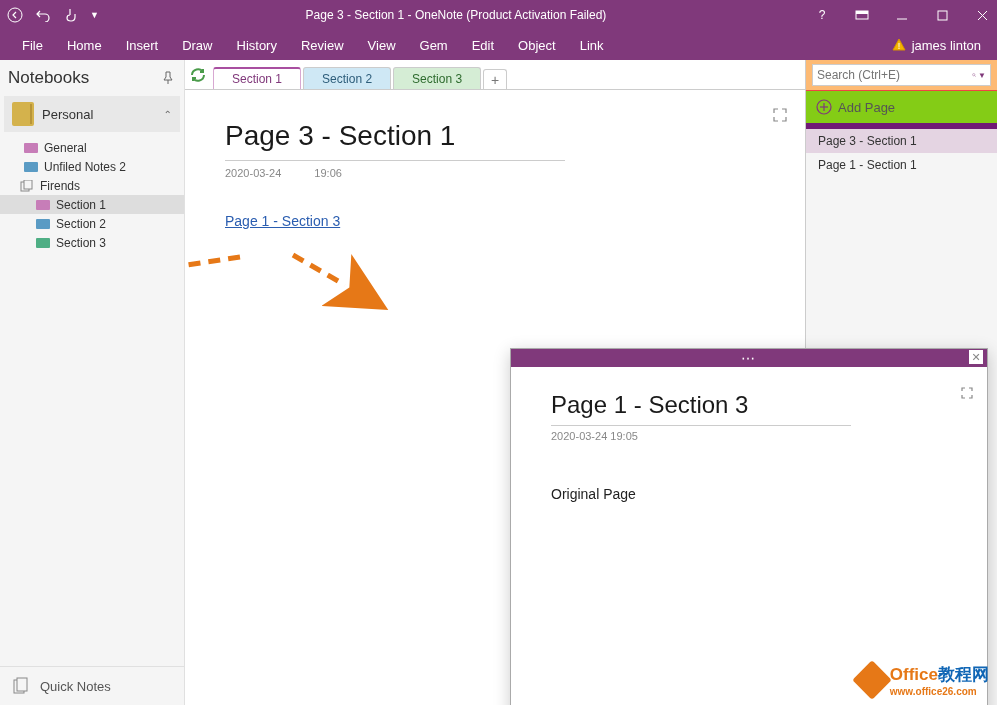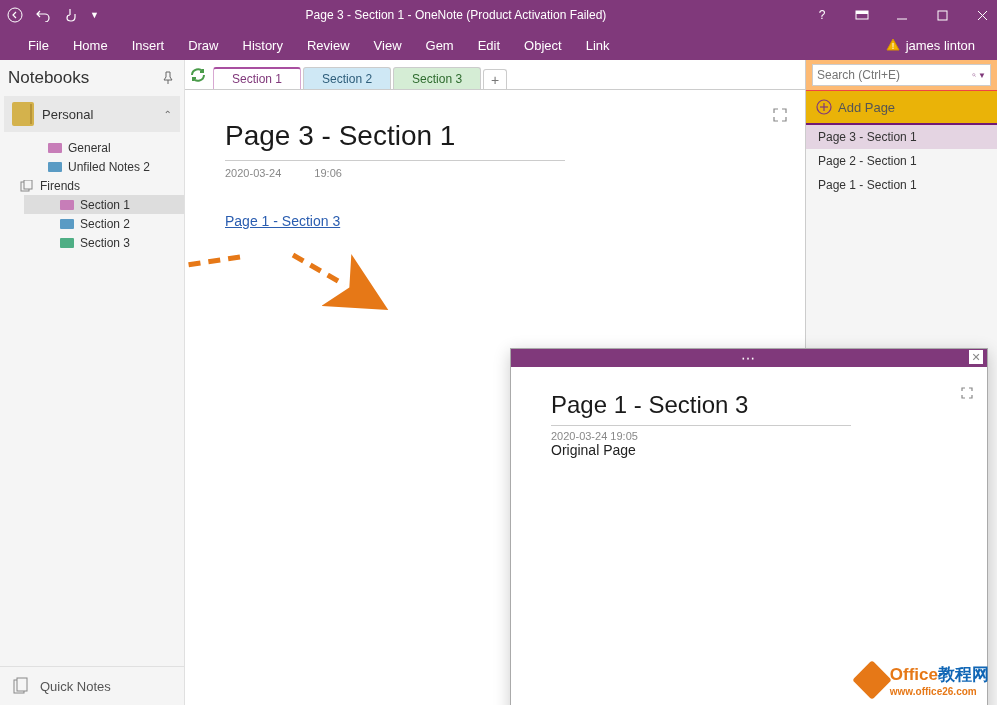--- a/index.html
+++ b/index.html
@@ -7,40 +7,40 @@
 
 
 .titlebar { height: 30px; background: #80397b; color: #fff; display: flex; align-items: center; padding: 0 6px; font-size: 12px; }
 .tb-left { display: flex; align-items: center; gap: 10px; }
 .tb-icon { width: 18px; height: 18px; display: flex; align-items: center; justify-content: center; cursor: pointer; }
 .tb-title { flex: 1; text-align: center; color: #fff; font-size: 12px; }
 .tb-right { display: flex; align-items: center; gap: 22px; }
 .tb-winbtn { width: 18px; height: 18px; display: flex; align-items: center; justify-content: center; cursor: pointer; }
 
 
-.menubar { height: 30px; background: #80397b; color: #fff; display: flex; align-items: center; padding: 0 16px; font-size: 13px; }
+.menubar { height: 30px; background: #80397b; color: #fff; display: flex; align-items: center; padding: 0 10px; font-size: 13px; }
 .menu-item { padding: 0 12px; height: 100%; display: flex; align-items: center; cursor: pointer; }
 .menu-spacer { flex: 1; }
 .menu-user { display: flex; align-items: center; gap: 6px; padding-right: 6px; }
 
 
 .main { display: flex; height: calc(705px - 60px); }
 
 
 .sidebar { width: 185px; background: #f5f5f5; border-right: 1px solid #e0e0e0; display: flex; flex-direction: column; }
 .sb-header { display: flex; align-items: center; padding: 8px 8px 4px 8px; }
 .sb-title { font-size: 17px; color: #333; flex: 1; }
 .sb-pin { width: 16px; height: 16px; cursor: pointer; }
 .sb-notebook { display: flex; align-items: center; background: #e8e8e8; padding: 6px 8px; margin: 4px 4px; cursor: pointer; }
 .sb-nb-icon { width: 22px; height: 24px; background: #d4b24c; border-radius: 2px; margin-right: 8px; position: relative; }
 .sb-nb-icon::after { content: ''; position: absolute; right: 2px; top: 2px; bottom: 2px; width: 2px; background: #b89538; }
 .sb-nb-name { flex: 1; font-size: 13px; color: #333; }
 .sb-chevron { color: #666; font-size: 10px; }
 .sb-list { padding: 2px 0; }
-.sb-item { display: flex; align-items: center; padding: 2px 8px 2px 24px; font-size: 12px; color: #333; cursor: pointer; height: 19px; margin-left: 24px; }
+.sb-item { display: flex; align-items: center; padding: 2px 8px 2px 24px; font-size: 12px; color: #333; cursor: pointer; height: 19px; }
 .sb-item.active { background: #ddd; }
 .sb-item-icon { width: 14px; height: 10px; margin-right: 6px; border-radius: 1px; }
 .sb-group { display: flex; align-items: center; padding: 2px 8px 2px 20px; font-size: 12px; color: #333; cursor: pointer; height: 19px; }
 .sb-group-icon { width: 14px; height: 12px; margin-right: 6px; }
 .sb-footer { margin-top: auto; display: flex; align-items: center; padding: 10px 12px; border-top: 1px solid #e0e0e0; font-size: 13px; color: #555; cursor: pointer; }
 .sb-footer-icon { width: 18px; height: 18px; margin-right: 10px; }
 
 
 .content { flex: 1; display: flex; flex-direction: column; position: relative; }
 .tabstrip { height: 30px; display: flex; align-items: flex-end; padding: 6px 0 0 28px; border-bottom: 1px solid #ccc; gap: 2px; position: relative; }
@@ -64,29 +64,29 @@
 .popup { position: absolute; left: 325px; top: 288px; width: 478px; height: 376px; background: #fff; border: 1px solid #aaa; box-shadow: 0 4px 16px rgba(0,0,0,0.2); }
 .popup-tb { height: 18px; background: #80397b; display: flex; align-items: center; justify-content: center; position: relative; }
 .popup-dots { color: #fff; font-size: 14px; letter-spacing: 2px; }
 .popup-close { position: absolute; right: 4px; top: 1px; width: 14px; height: 14px; color: #888; background: #fff; font-size: 11px; display: flex; align-items: center; justify-content: center; cursor: pointer; }
 .popup-body { padding: 24px 40px; position: relative; }
 .popup-fs { position: absolute; top: 20px; right: 14px; width: 12px; height: 12px; color: #888; cursor: pointer; }
 .popup-title { font-size: 24px; font-weight: 400; color: #1a1a1a; }
 .popup-divider { width: 300px; height: 1px; background: #ccc; margin: 6px 0 4px 0; }
 .popup-meta { font-size: 11px; color: #888; }
 .popup-meta span:last-child { }
-.popup-content { font-size: 14px; color: #222; }
+.popup-content { margin-top: 44px; font-size: 14px; color: #222; }
 
 
 .pagelist { width: 192px; border-left: 1px solid #ccc; background: #f5f5f5; display: flex; flex-direction: column; }
 .search-row { padding: 4px 6px; border-bottom: 1px solid #ef4444; background: #fdba74; }
 .search-box { display: flex; align-items: center; border: 1px solid #ccc; height: 22px; padding: 0 4px; background: #fff; }
 .search-input { flex: 1; border: none; outline: none; font-size: 12px; color: #888; background: transparent; }
 .search-icon { width: 14px; height: 14px; color: #80397b; cursor: pointer; }
-.addpage-row { display: flex; align-items: center; padding: 8px 10px; background: #eab308; cursor: pointer; font-size: 13px; color: #555; border-bottom: 2px solid #701a75; text-align: center; }
+.addpage-row { display: flex; align-items: center; padding: 8px 10px; background: #84cc16; cursor: pointer; font-size: 13px; color: #555; border-bottom: 6px solid #701a75; text-align: center; }
 .addpage-icon { width: 16px; height: 16px; margin-right: 6px; color: #80397b; }
 .page-entry { padding: 5px 12px; font-size: 12px; color: #333; cursor: pointer; }
 .page-entry.active { background: #e4d4e2; }
 
 
 .arrow-overlay { position: absolute; pointer-events: none; }
 
 
 .watermark { position: absolute; right: 8px; bottom: 8px; font-size: 14px; font-weight: bold; display: flex; align-items: center; gap: 4px; }
 .wm-icon { width: 28px; height: 28px; background: #e67817; transform: rotate(45deg); border-radius: 3px; position: relative; }
@@ -292,21 +292,20 @@
     </div>
     <div class="addpage-row">
       <svg class="addpage-icon" viewBox="0 0 16 16">
           <circle cx="8" cy="8" r="7" fill="none" stroke="#80397b" stroke-width="1.2"></circle>
           <line x1="8" y1="4" x2="8" y2="12" stroke="#80397b" stroke-width="1.2"></line>
           <line x1="4" y1="8" x2="12" y2="8" stroke="#80397b" stroke-width="1.2"></line>
         </svg>
       <span>Add Page</span>
     </div>
     <div class="page-entry active"><span>Page 3 - Section 1</span></div>
-    <div class="page-entry"><span>Page 2 - Section 1</span></div>
     <div class="page-entry"><span>Page 1 - Section 1</span></div>
   </div>
 </div>
 
 <div class="watermark">
   <div class="wm-icon"></div>
   <div>
     <div><span class="wm-text1">Office</span><span class="wm-text2">教程网</span></div>
     <div class="wm-sub">www.office26.com</div>
   </div>

